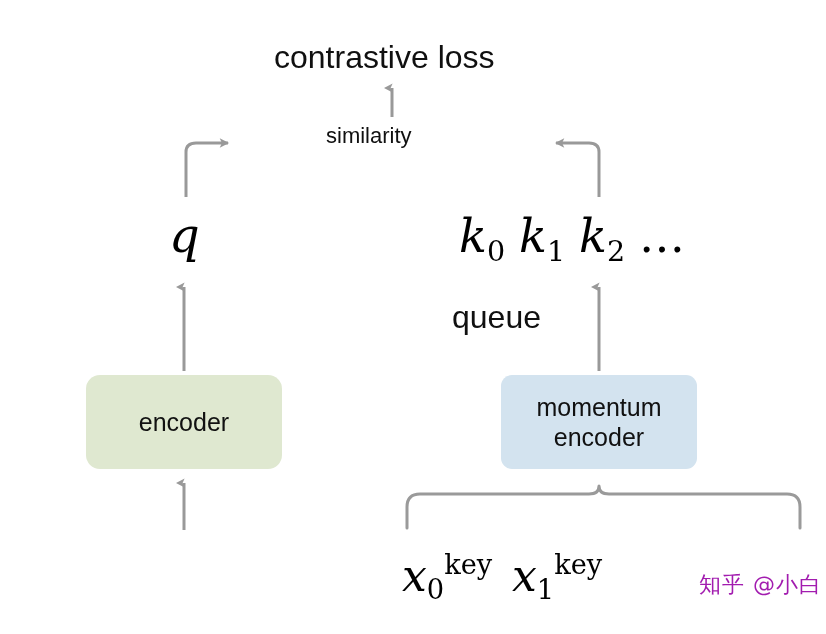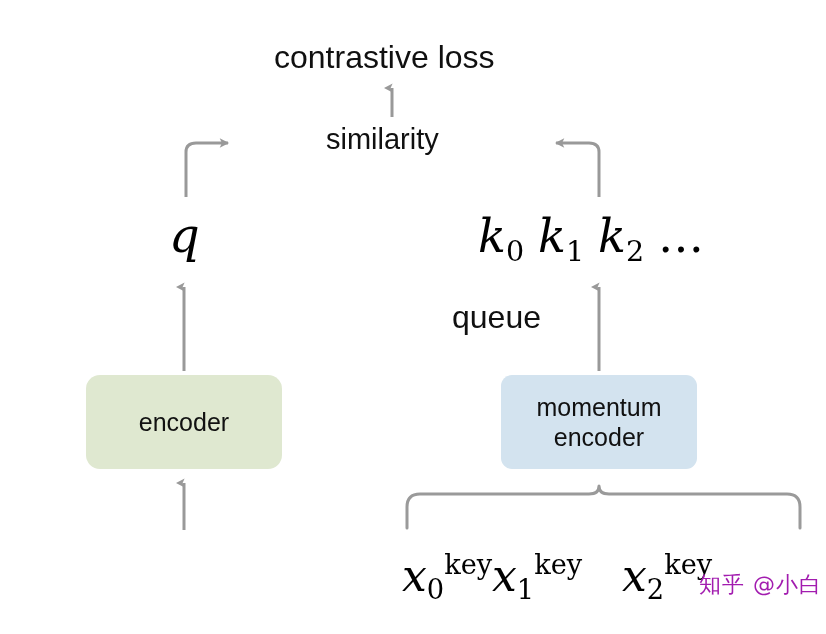--- a/index.html
+++ b/index.html
@@ -22,46 +22,46 @@
   }
   
   .lbl {
     position: absolute;
     color: #101010;
     font-family: "Liberation Sans", sans-serif;
     white-space: nowrap;
     line-height: 1;
   }
   .lbl-title   { font-size: 32px; left: 274px; top: 41px; }
-  .lbl-sim     { font-size: 29px; left: 326px; top: 125px; }
+  .lbl-sim     { font-size: 22px; left: 326px; top: 125px; }
   .lbl-queue   { font-size: 32px; left: 452px; top: 301px; }
 
   
   .math {
     position: absolute;
     color: #000000;
     font-family: "DejaVu Serif", "Liberation Serif", serif;
     font-style: italic;
     white-space: nowrap;
     line-height: 1;
   }
   .math sub, .math sup {
     font-size: 0.62em;
     font-style: normal;
   }
   .math sub { vertical-align: -0.30em; }
   .math sup { vertical-align: 0.62em; }
   .math .up { font-style: normal; }
 
   .math-q   { font-size: 48px; left: 169px; top: 211px; }
-  .math-ks  { font-size: 46px; left: 478px; top: 213px; letter-spacing: 0px; }
+  .math-ks  { font-size: 46px; left: 459px; top: 213px; letter-spacing: 0px; }
   .math-ks .gap { letter-spacing: 0; padding-left: 14px; }
   .math-xq  { font-size: 44px; left: 116px; top: 548px; }
   .math-xk0 { font-size: 44px; left: 402px; top: 551px; }
-  .math-xk1 { font-size: 44px; left: 492px; top: 551px; }
+  .math-xk1 { font-size: 44px; left: 512px; top: 551px; }
   .math-xk2 { font-size: 44px; left: 622px; top: 551px; }
 
   
   .box {
     position: absolute;
     border-radius: 14px;
     display: flex;
     align-items: center;
     justify-content: center;
     text-align: center;
@@ -156,17 +156,16 @@
 
   <div class="box box-momentum">
     <span><span>momentum</span><br><span>encoder</span></span>
   </div>
 
 
   <div class="math math-xk0"><span>x</span><sub>0</sub><sup class="up">key</sup></div>
 
   <div class="math math-xk1"><span>x</span><sub>1</sub><sup class="up">key</sup></div>
 
-  <div class="math math-xk2"><span>x</span><sub>2</sub><sup class="up">key</sup></div>
 
   <div class="watermark">知乎 @小白</div>
 
 </div>
 
 </body></html>

